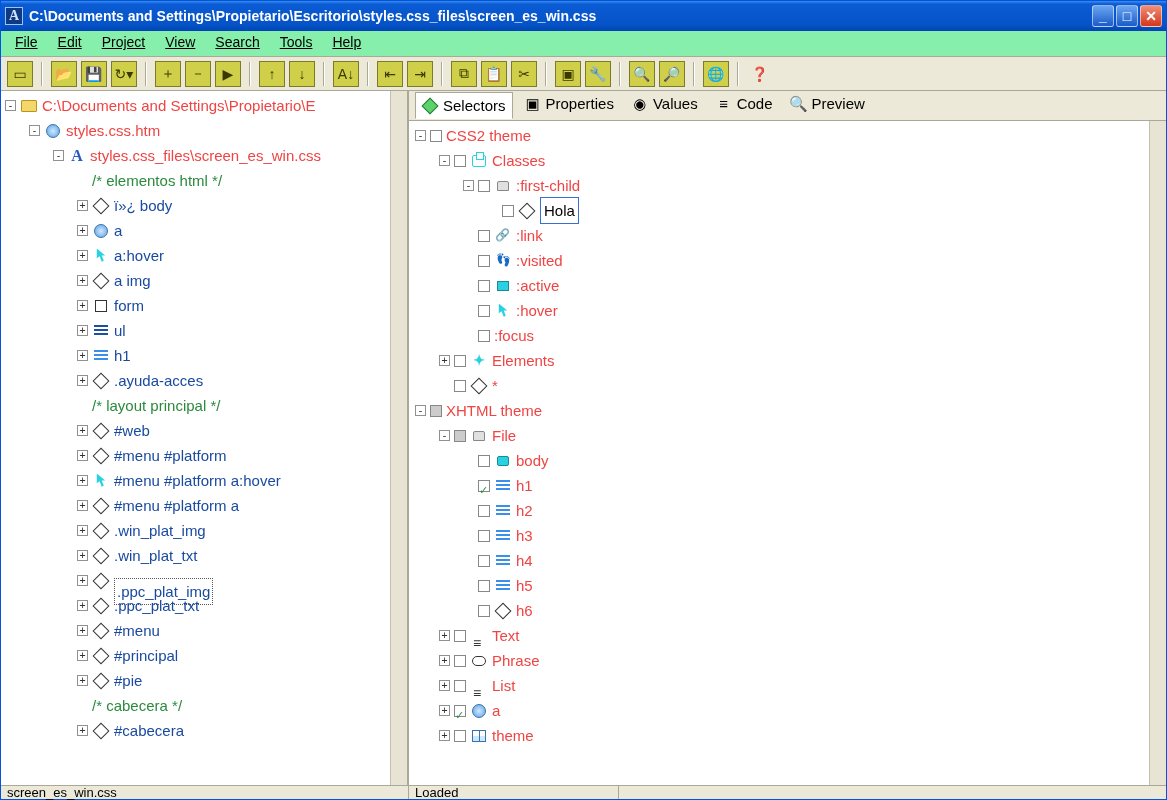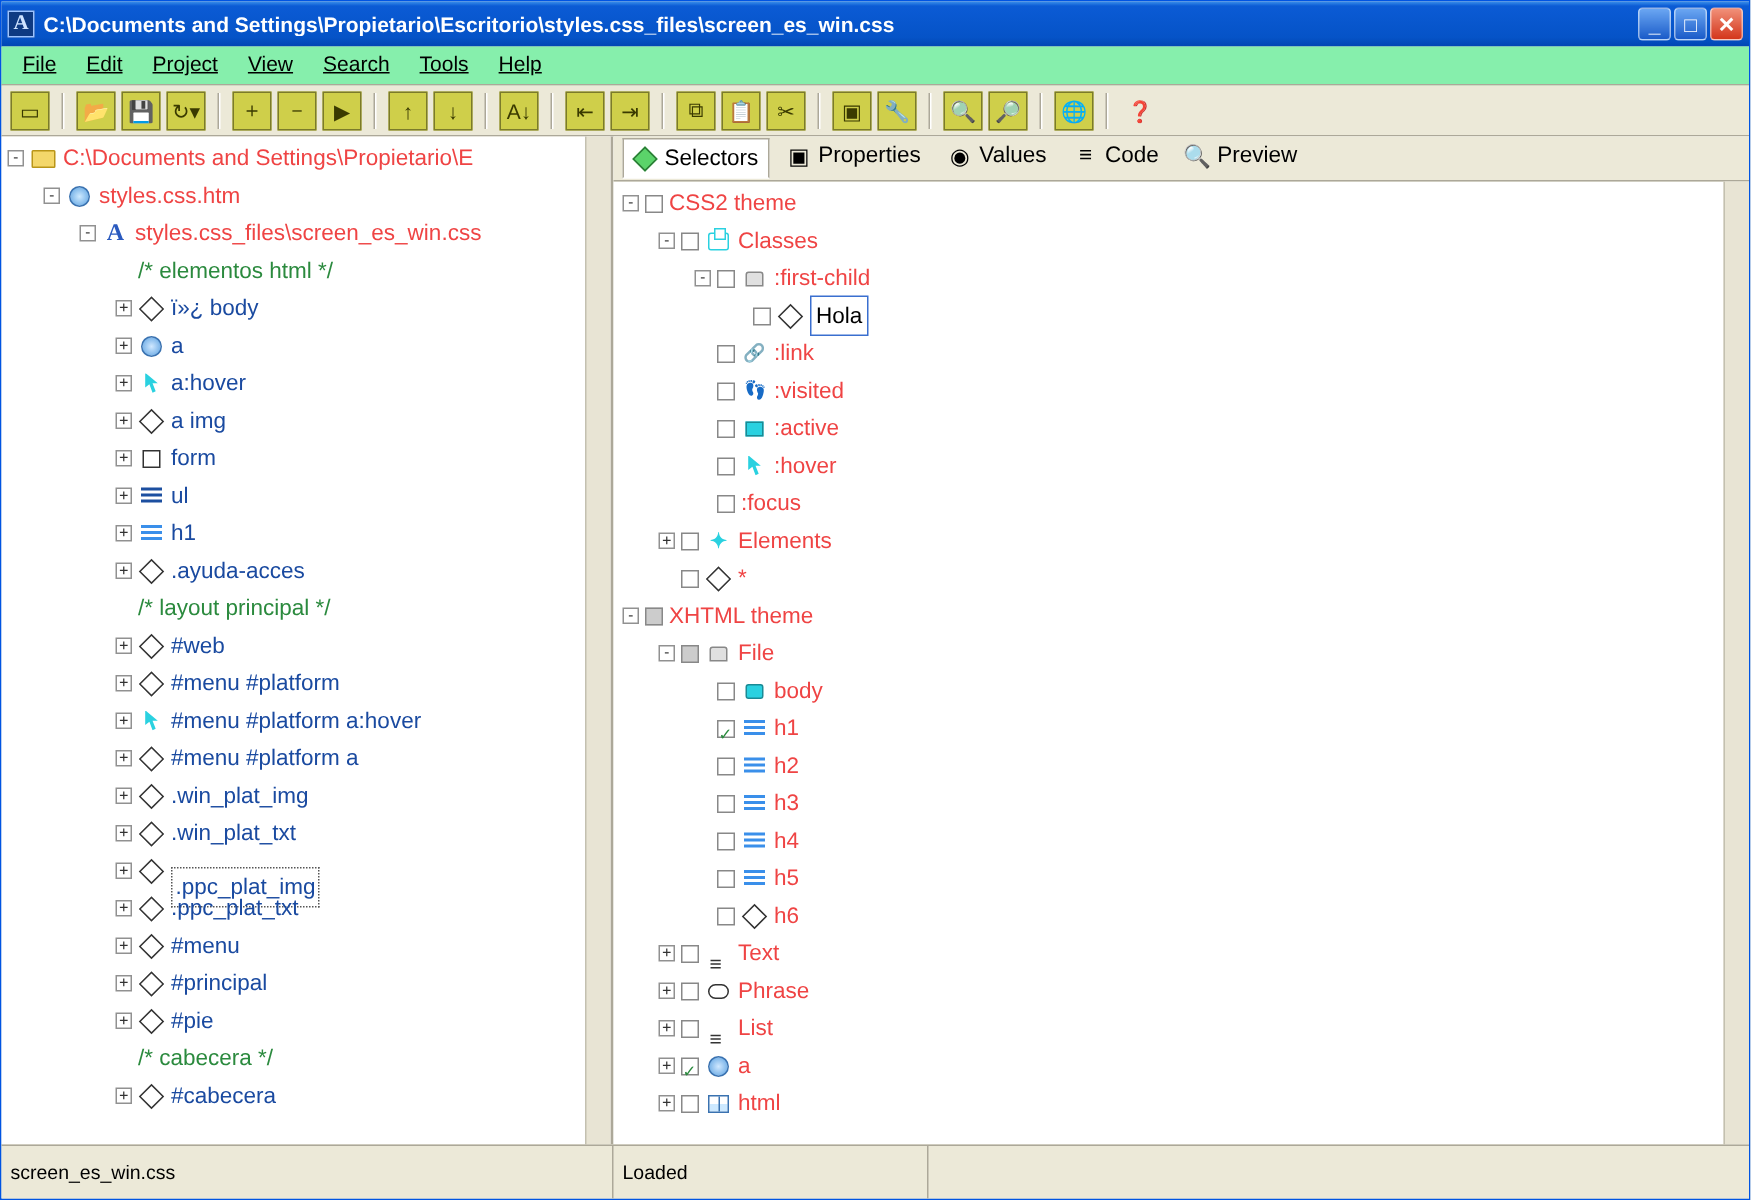--- a/index.html
+++ b/index.html
@@ -48,21 +48,21 @@
 .tab-bar { height: 30px; background: #ece9d8; border-bottom: 1px solid #aca899; display: flex; align-items: flex-start; padding: 0 6px; gap: 6px; font-size: 15px; }
 .tab { display: flex; align-items: center; gap: 5px; padding: 4px 6px; cursor: default; }
 .tab.active { background: #fff; border: 1px solid #aca899; border-bottom: 1px solid #fff; position: relative; top: 1px; }
 .tab .tico { width: 16px; height: 16px; display: inline-flex; align-items: center; justify-content: center; }
 .right-wrap { display: flex; flex: 1; min-height: 0; }
 .right-tree { flex: 1; overflow: auto; padding: 2px 0 2px 6px; font-size: 15px; line-height: 25px; }
 .chk { width: 12px; height: 12px; border: 1px solid #888; background: #fff; display: inline-block; margin-right: 4px; position: relative; }
 .chk.checked::after { content: '✓'; position: absolute; top: -3px; left: 0; font-size: 11px; color: #2b8a3e; }
 .chk.gray { background: #ccc; }
 
-.statusbar { height: 36px; background: #ece9d8; border-top: 1px solid #aca899; display: flex; align-items: center; font-size: 13px; }
+.statusbar { height: 14px; background: #ece9d8; border-top: 1px solid #aca899; display: flex; align-items: center; font-size: 13px; }
 .statusbar .cell { border-right: 1px solid #aca899; padding: 0 6px; height: 100%; display: flex; align-items: center; }
 .statusbar .cell:first-child { width: 408px; }
 .statusbar .cell:nth-child(2) { width: 210px; }
 
 
 .ic-folder { width: 16px; height: 12px; background: #f4d76a; border: 1px solid #b99518; border-radius: 1px; }
 .ic-ie { width: 14px; height: 14px; border-radius: 50%; background: radial-gradient(#cde9ff, #5aa0e0); border: 1px solid #3a72b0; }
 .ic-A { font-family: serif; color: #2a5abf; font-weight: bold; font-size: 16px; }
 .ic-diamond { width: 12px; height: 12px; transform: rotate(45deg); border: 1px solid #333; background: #fff; }
 .ic-diamond.green { background: #5bd36a; border-color: #2a7a35; transform: rotate(45deg); }
@@ -536,21 +536,21 @@
                 <span class="ic-globe"></span>
               </span>
               <span class="lbl ">a</span>
             </div>
             <div class="tree-node indent-1">
               <span class="exp">+</span>
               <span class="chk"></span>
               <span class="ico">
                 <span class="ic-table"></span>
               </span>
-              <span class="lbl ">html</span>
+              <span class="lbl ">theme</span>
             </div>
           </div>
         <div class="sb-v"></div>
       </div>
     </div>
   </div>
 
   <div class="statusbar">
     <div class="cell">screen_es_win.css</div>
     <div class="cell">Loaded</div>

